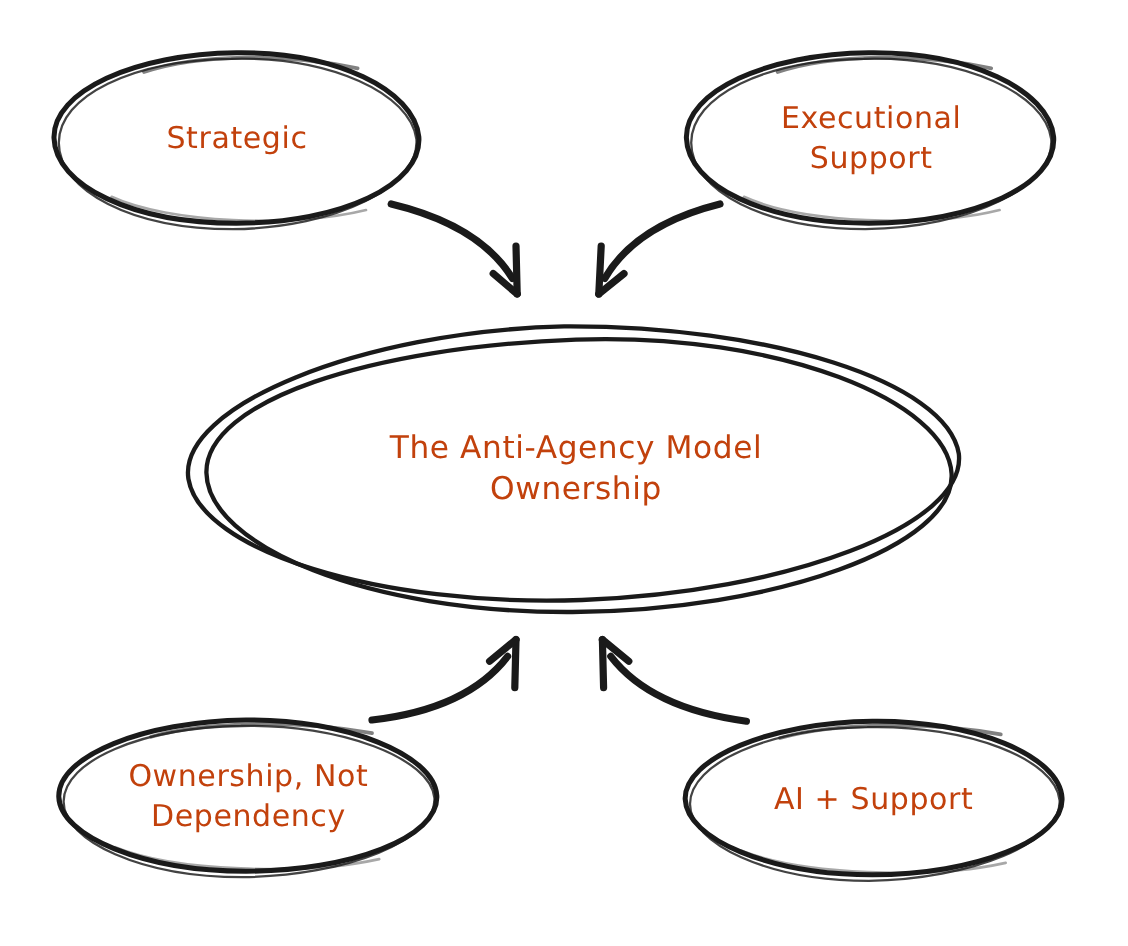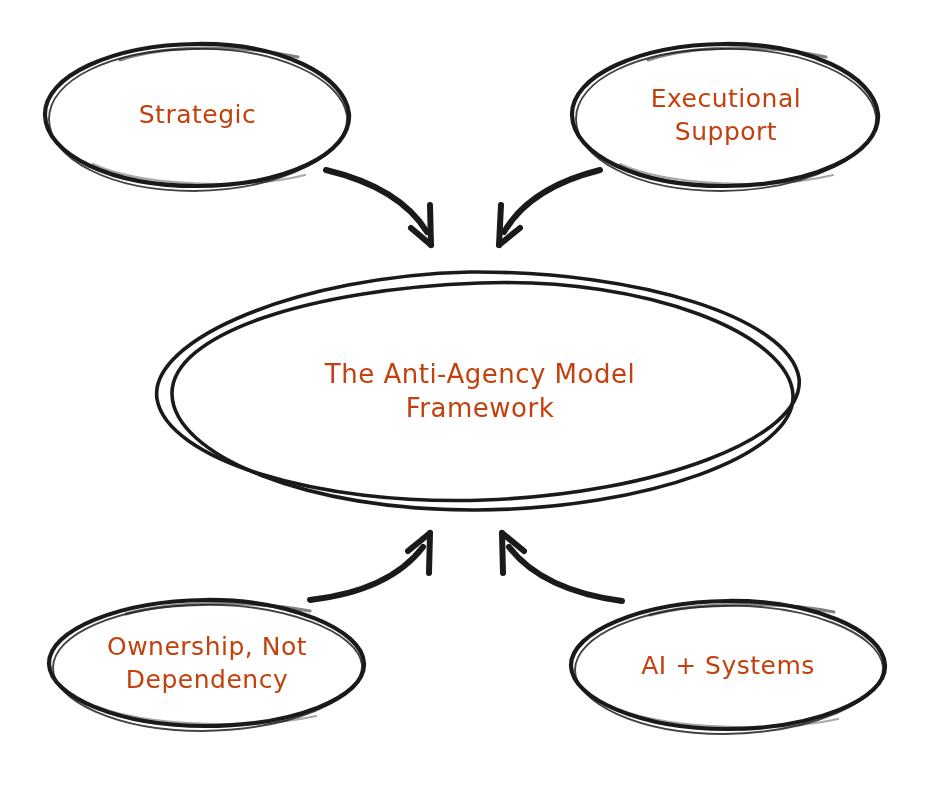--- a/index.html
+++ b/index.html
@@ -175,25 +175,25 @@
     <span class="line">Strategic</span>
   </div>
 
   <div class="node-label leaf-label" style="left:572px; top:43px; width:308px; height:143px;">
     <span class="line">Executional</span>
     <span class="line">Support</span>
   </div>
 
   <div class="node-label center-label" style="left:160px; top:275px; width:640px; height:232px;">
     <span class="line">The Anti-Agency Model</span>
-    <span class="line">Framework</span>
+    <span class="line">Ownership</span>
   </div>
 
   <div class="node-label leaf-label" style="left:49px; top:600px; width:316px; height:126px;">
     <span class="line">Ownership, Not</span>
     <span class="line">Dependency</span>
   </div>
 
   <div class="node-label leaf-label" style="left:571px; top:601px; width:314px; height:128px;">
-    <span class="line">AI + Systems</span>
+    <span class="line">AI + Support</span>
   </div>
 
 </div>
 
 </body></html>

